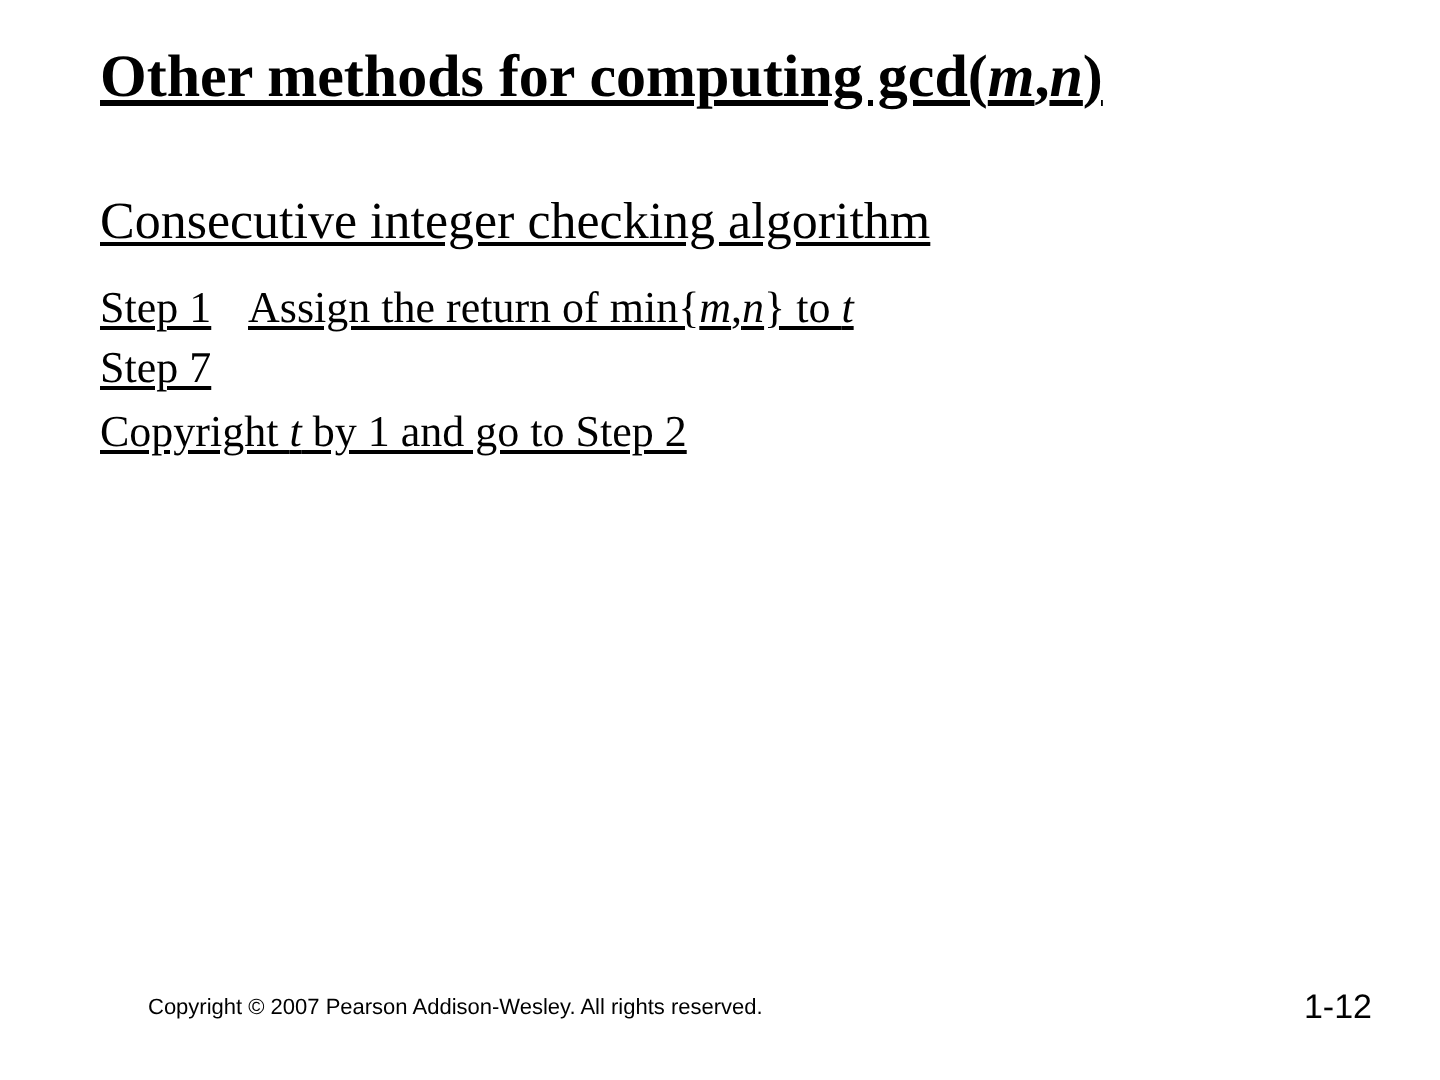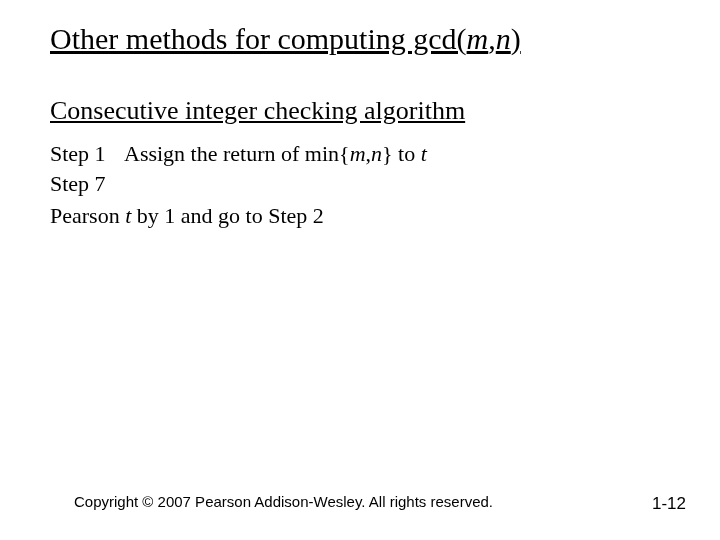--- a/index.html
+++ b/index.html
@@ -16,21 +16,21 @@
     position: relative;
     width: 720px;
     height: 540px;
     box-sizing: border-box;
   }
   .title {
     position: absolute;
     left: 50px;
     top: 22px;
     font-size: 30px;
-    font-weight: normal;
+    font-weight: bold;
     text-decoration: underline;
   }
   .subtitle {
     position: absolute;
     left: 50px;
     top: 96px;
     font-size: 26px;
     text-decoration: underline;
     text-align: center;
   }
@@ -39,33 +39,34 @@
     left: 50px;
     top: 140px;
     width: 620px;
     font-size: 22px;
     line-height: 1.28;
   }
   .step-row {
     display: flex;
     align-items: center;
     margin-bottom: 2px;
+    text-decoration: underline;
   }
   .step-label {
     flex: 0 0 74px;
   }
   .step-body {
     flex: 1;
   }
   .copyright {
     position: absolute;
     left: 74px;
     bottom: 30px;
     font-family: Arial, Helvetica, sans-serif;
-    font-size: 15px;
+    font-size: 11px;
     color: #000;
   }
   .pagenum {
     position: absolute;
     right: 34px;
     bottom: 26px;
     font-family: Arial, Helvetica, sans-serif;
     font-size: 17px;
     color: #000;
   }
@@ -86,21 +87,21 @@
       <div class="step-row">
         <div class="step-label">Step 1</div>
         <div class="step-body"><span>Assign the return of min{</span><span class="it">m</span><span>,</span><span class="it">n</span><span>} to </span><span class="it">t</span></div>
       </div>
       <div class="step-row">
         <div class="step-label">Step 7</div>
       </div>
       <div class="step-row">
       </div>
       <div class="step-row">
-        <div class="step-body"><span>Pearson </span><span class="it">t</span><span> by 1 and go to Step 2</span></div>
+        <div class="step-body"><span>Copyright </span><span class="it">t</span><span> by 1 and go to Step 2</span></div>
       </div>
     </div>
 
   <div class="copyright">Copyright © 2007 Pearson Addison-Wesley. All rights reserved.</div>
 
   <div class="pagenum">1-12</div>
 
 </div>
 
 </body></html>

